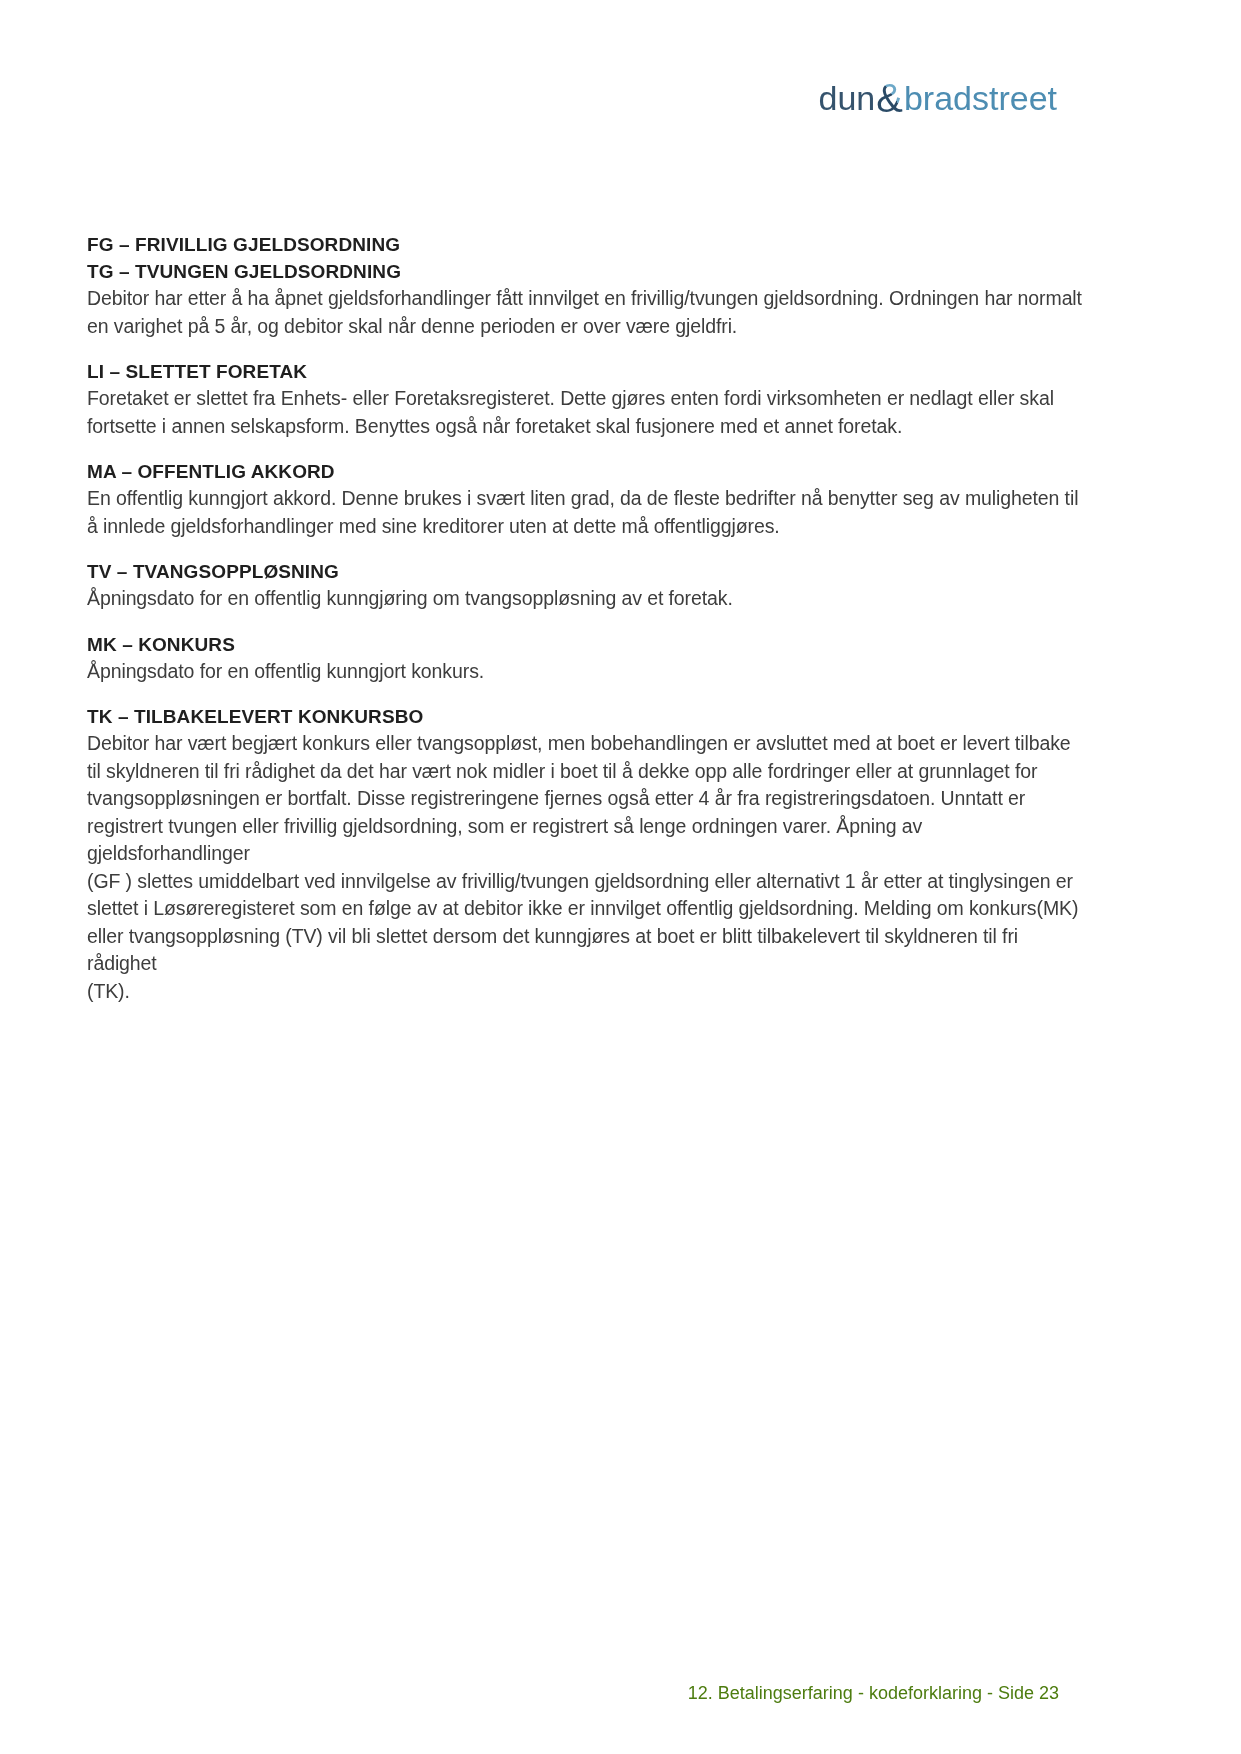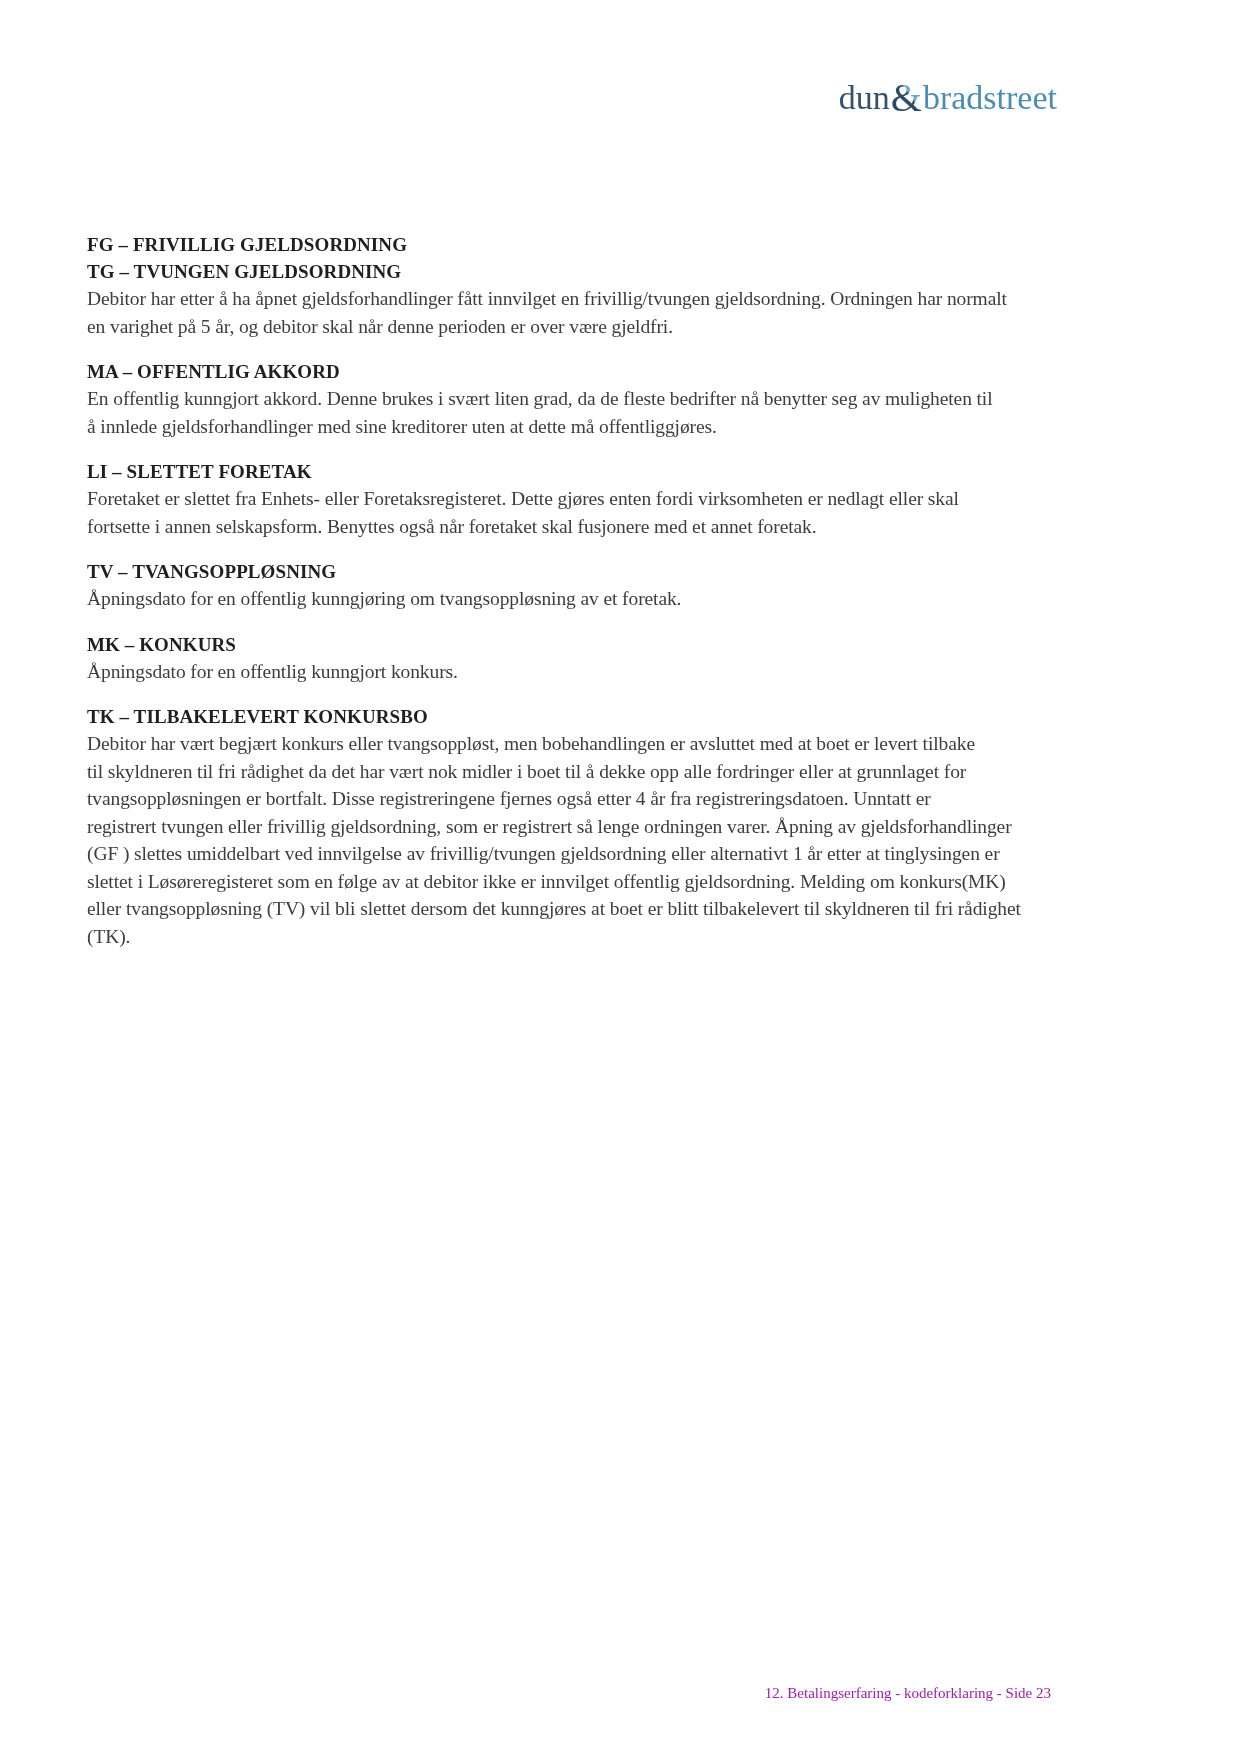--- a/index.html
+++ b/index.html
@@ -5,21 +5,21 @@
   html, body {
     margin: 0;
     padding: 0;
     background: #ffffff;
   }
   .page {
     position: relative;
     width: 1241px;
     height: 1754px;
     background: #ffffff;
-    font-family: Liberation Serif, serif;
+    font-family: Liberation Sans, sans-serif;
     overflow: hidden;
   }
 
   
   .logo {
     position: absolute;
     top: 74px;
     right: 184px;
     font-size: 34px;
     letter-spacing: 0px;
@@ -62,23 +62,23 @@
     color: #3d3d3d;
     line-height: 27.5px;
     white-space: pre-line;
     letter-spacing: -0.1px;
   }
 
   
   .footer {
     position: absolute;
     top: 1680px;
-    right: 190px;
-    font-size: 15px;
-    color: #a21caf;
+    right: 182px;
+    font-size: 18px;
+    color: #4d7c0f;
     line-height: 26px;
   }
 </style>
 </head>
 <body>
 
 <div class="page">
 
   <div class="logo">
     <span class="dun">dun</span><span class="amp">&amp;</span><span class="bradstreet">bradstreet</span>
@@ -87,29 +87,29 @@
   <div class="content">
 
     <div class="section">
       <div class="section-heading">FG – FRIVILLIG GJELDSORDNING
 TG – TVUNGEN GJELDSORDNING</div>
       <div class="section-paragraph">Debitor har etter å ha åpnet gjeldsforhandlinger fått innvilget en frivillig/tvungen gjeldsordning. Ordningen har normalt
 en varighet på 5 år, og debitor skal når denne perioden er over være gjeldfri.</div>
     </div>
 
     <div class="section">
+      <div class="section-heading">LI – SLETTET FORETAK</div>
+      <div class="section-paragraph">Foretaket er slettet fra Enhets- eller Foretaksregisteret. Dette gjøres enten fordi virksomheten er nedlagt eller skal
+fortsette i annen selskapsform. Benyttes også når foretaket skal fusjonere med et annet foretak.</div>
+    </div>
+
+    <div class="section">
       <div class="section-heading">MA – OFFENTLIG AKKORD</div>
       <div class="section-paragraph">En offentlig kunngjort akkord. Denne brukes i svært liten grad, da de fleste bedrifter nå benytter seg av muligheten til
 å innlede gjeldsforhandlinger med sine kreditorer uten at dette må offentliggjøres.</div>
-    </div>
-
-    <div class="section">
-      <div class="section-heading">LI – SLETTET FORETAK</div>
-      <div class="section-paragraph">Foretaket er slettet fra Enhets- eller Foretaksregisteret. Dette gjøres enten fordi virksomheten er nedlagt eller skal
-fortsette i annen selskapsform. Benyttes også når foretaket skal fusjonere med et annet foretak.</div>
     </div>
 
     <div class="section">
       <div class="section-heading">TV – TVANGSOPPLØSNING</div>
       <div class="section-paragraph">Åpningsdato for en offentlig kunngjøring om tvangsoppløsning av et foretak.</div>
     </div>
 
     <div class="section">
       <div class="section-heading">MK – KONKURS</div>
       <div class="section-paragraph">Åpningsdato for en offentlig kunngjort konkurs.</div>

